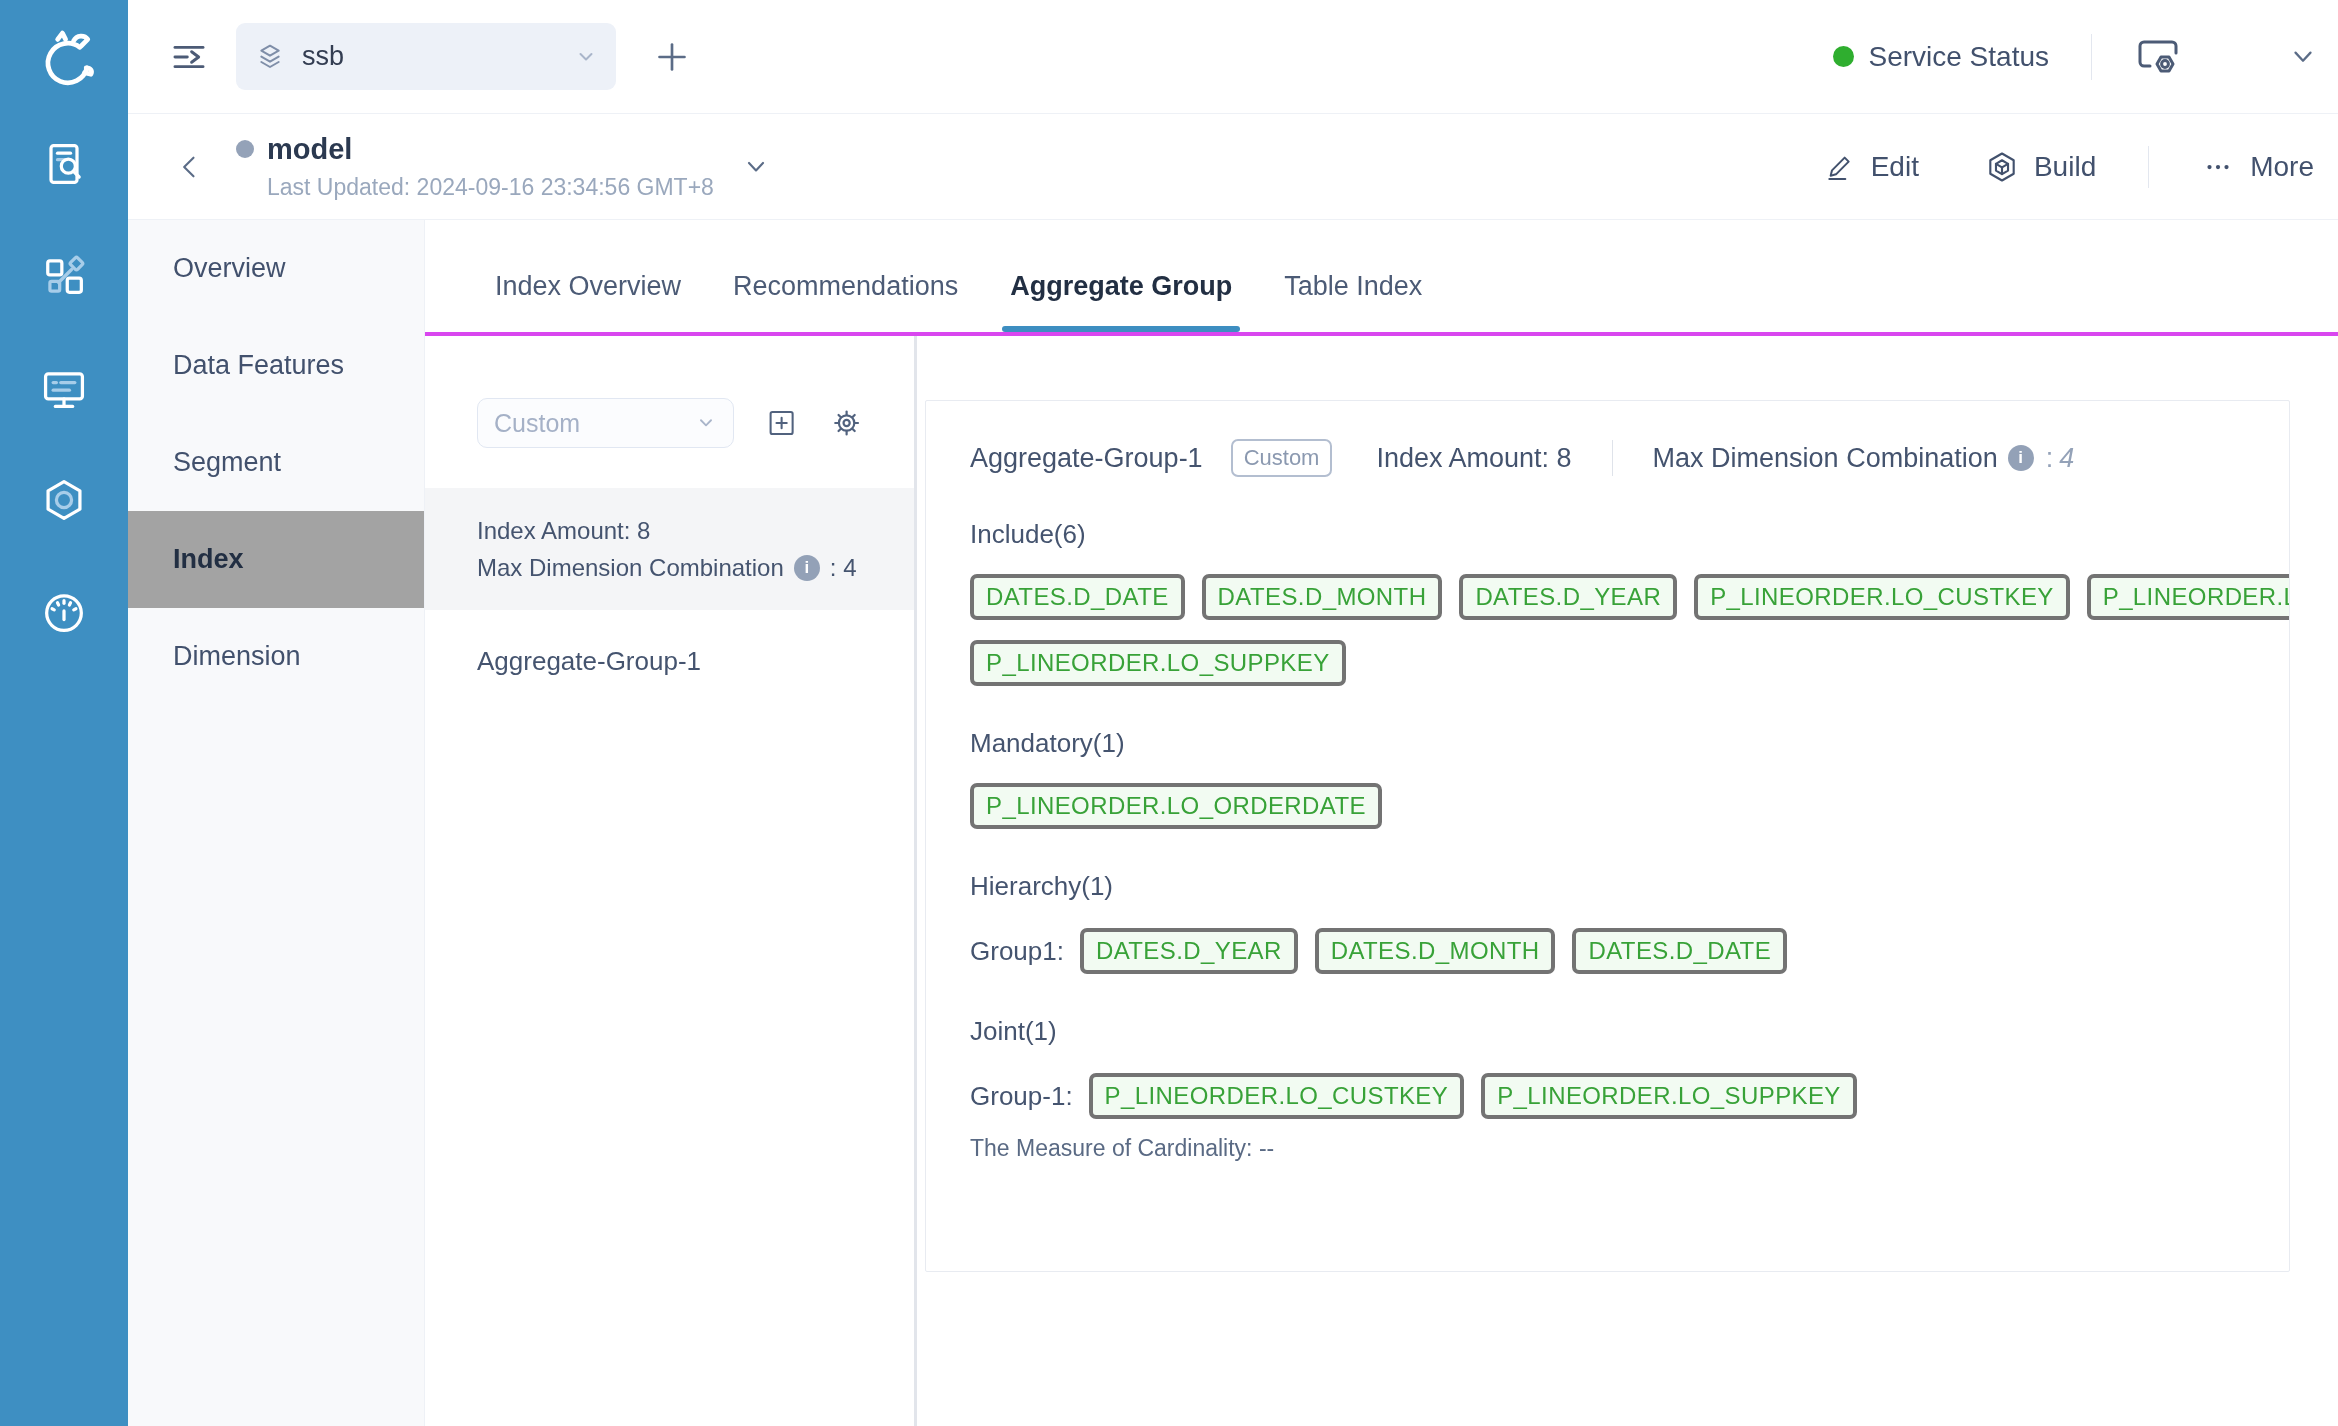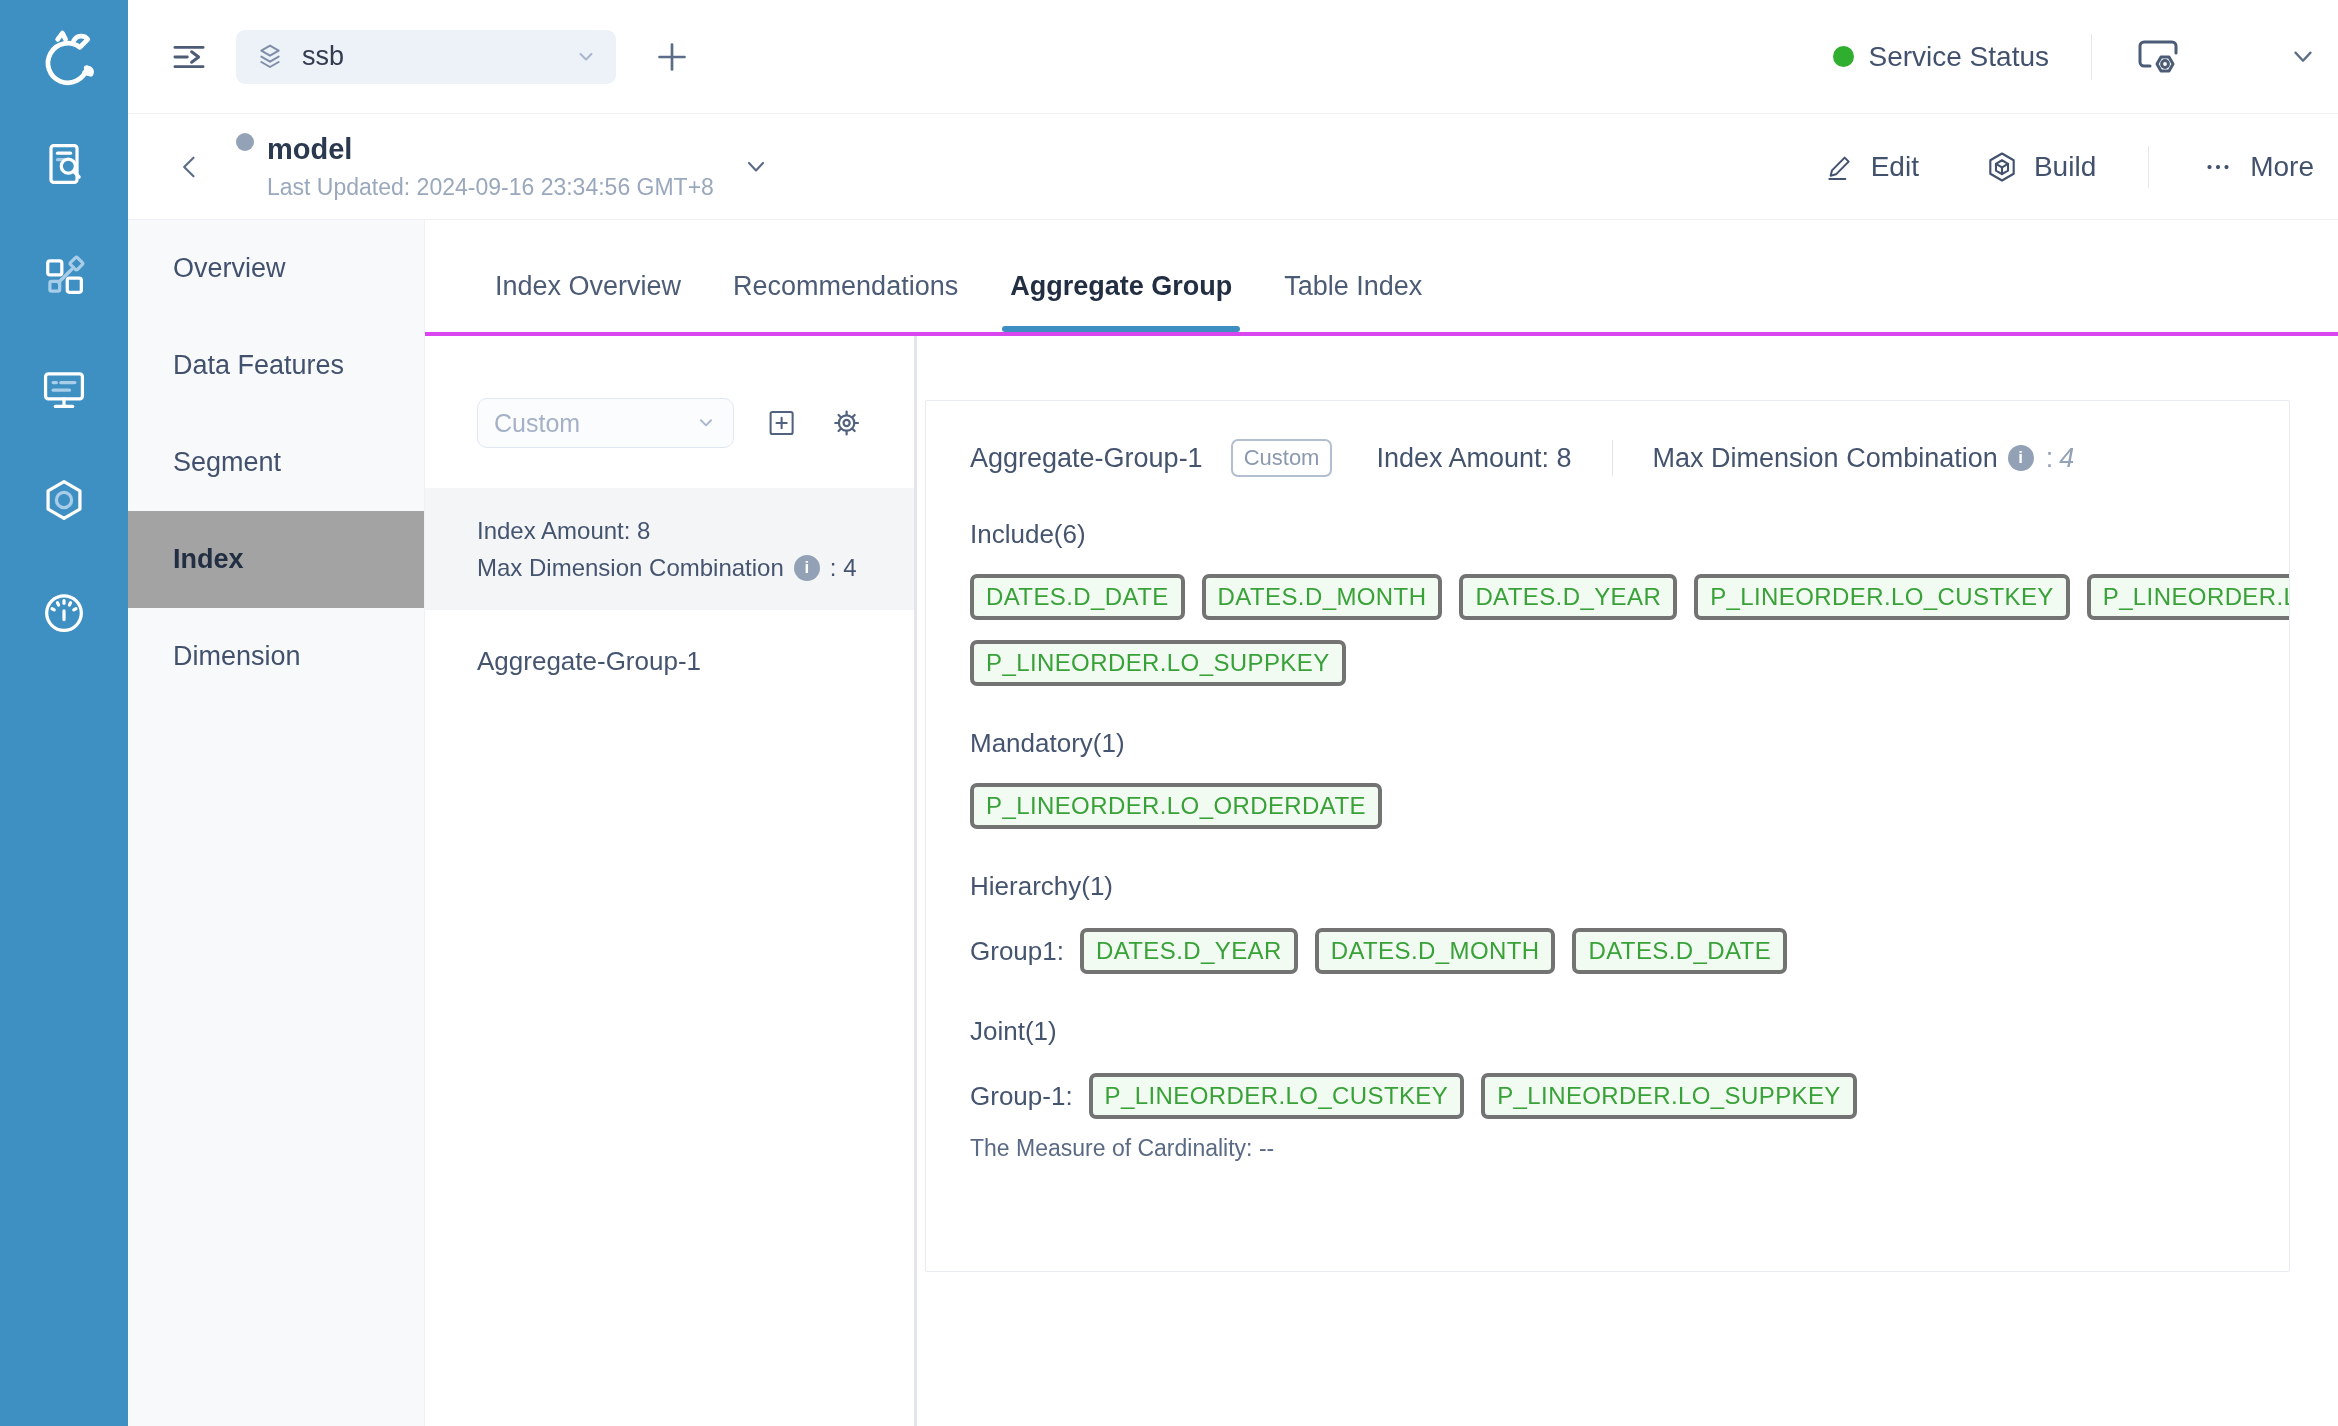--- a/index.html
+++ b/index.html
@@ -14,37 +14,37 @@
   .rail { width:128px; background:#3e8fc2; flex:none; display:flex; flex-direction:column; align-items:center; padding-top:22px; }
   .rail .logo { width:76px; height:76px; margin-bottom:40px; }
   .rail .ric { width:52px; height:52px; margin-bottom:60px; color:#fff; cursor:pointer; }
   .rail .lt { color:#a7cde9; }
 
   .main { flex:1; display:flex; flex-direction:column; min-width:0; }
 
   
   .topbar { height:114px; flex:none; display:flex; align-items:center; padding:0 20px 0 40px; border-bottom:1px solid #eef1f6; }
   .burger { width:42px; height:42px; color:#4c5b76; }
-  .proj-pill { margin-left:26px; width:380px; height:54px; background:#edf1f8; border-radius:9px; display:flex; align-items:center; padding:0 18px; cursor:pointer; }
+  .proj-pill { margin-left:26px; width:380px; height:67px; background:#edf1f8; border-radius:9px; display:flex; align-items:center; padding:0 18px; cursor:pointer; }
   .proj-pill .lyr { width:32px; height:32px; color:#7f8ea8; }
   .proj-pill .plabel { font-size:27px; color:#333d52; margin-left:16px; flex:1; }
   .chev { color:#a9b5ca; }
   .tb-plus { width:40px; height:40px; color:#5b6c87; margin-left:36px; }
   .tb-right { margin-left:auto; display:flex; align-items:center; }
   .dot-green { width:21px; height:21px; border-radius:50%; flex:none; }
   .svc-label { font-size:28px; color:#42516d; margin-left:14px; }
   .vdiv { width:1px; height:46px; background:#e3e7ef; margin:0 42px; }
   .admin-ic { width:48px; height:48px; color:#4c5b76; }
   .tb-chev { width:30px; height:30px; color:#5b6c87; margin-left:106px; }
 
   
   .mhead { height:106px; flex:none; display:flex; align-items:center; padding:0 24px 0 48px; border-bottom:1px solid #eef1f6; }
   .back { width:28px; height:28px; color:#5b6c87; }
   .mtitle-blk { margin-left:32px; }
-  .mtitle-r1 { display:flex; }
+  .mtitle-r1 { display:flex; align-items:center; }
   .mdot { width:18px; height:18px; border-radius:50%; background:#94a2b8; margin-right:13px; }
   .mname { font-size:29px; font-weight:bold; color:#2b3950; }
   .mupdated { font-size:23px; color:#9aa8bd; margin:8px 0 0 31px; }
   .mh-chev { width:28px; height:28px; color:#5b6c87; margin-left:28px; }
   .mh-right { margin-left:auto; display:flex; align-items:center; }
   .hbtn { display:flex; align-items:center; font-size:28px; color:#42516d; cursor:pointer; }
   .hbtn svg { margin-right:15px; }
   .hbtn + .hbtn { margin-left:66px; }
   .hdiv { width:1px; height:42px; background:#e3e7ef; margin:0 52px; }
 

